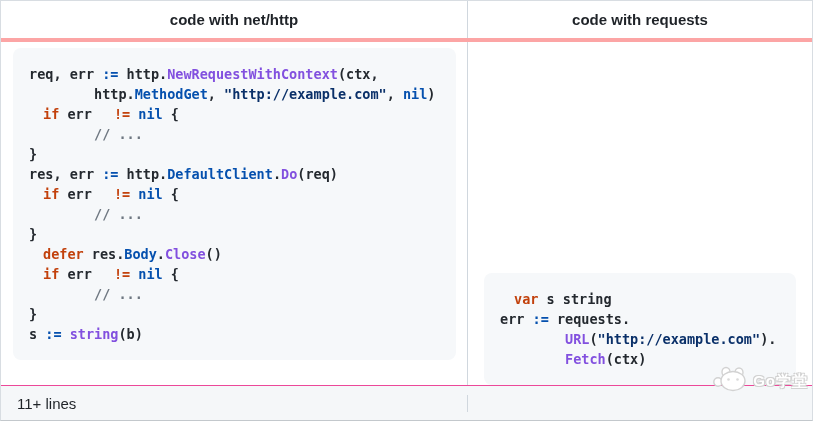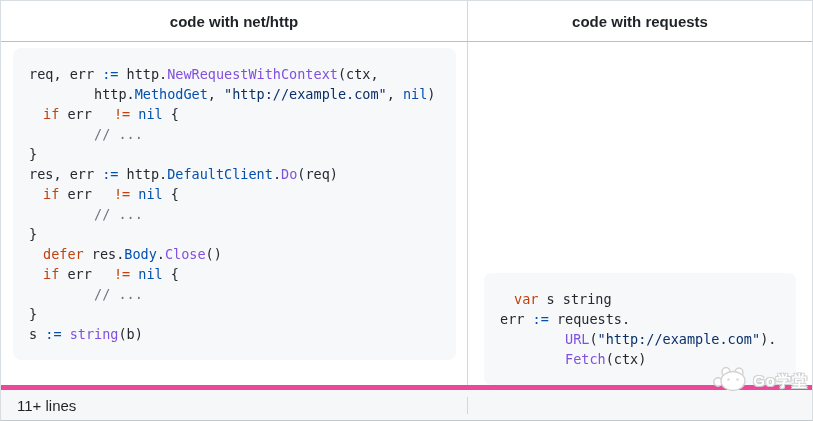--- a/index.html
+++ b/index.html
@@ -13,50 +13,51 @@
     width: 813px; height: 421px;
     border: 1px solid #d8dde2;
     border-bottom-color: #c3c8cc;
     display: flex; flex-direction: column;
   }
   .row { display: flex; }
   .col-left  { width: 467px; border-right: 1px solid #d0d7de; }
   .col-right { flex: 1; }
   .header-row {
     height: 41px;
-    border-bottom: 1px solid #fca5a5;
+    border-bottom: 4px solid #fca5a5;
     background: #ffffff;
   }
   .header-cell {
     display: flex; align-items: center; justify-content: center;
     font-size: 15px; font-weight: 700; color: #1f2328;
   }
   .body-row { height: 343px; background: #ffffff; }
   .body-cell-left  { padding: 6px 11px 0 12px; }
   .body-cell-right { padding: 0 16px; display: flex; flex-direction: column; justify-content: flex-end; }
   .code-block {
     background: #f6f8fa;
     border-radius: 8px;
     padding: 16px;
     font-family: "DejaVu Sans Mono", "Liberation Mono", monospace;
     font-size: 13.5px;
     line-height: 20px;
     color: #24292f;
+    font-weight: bold;
   }
   .code-line { white-space: pre; }
   .tok-p { color: #24292f; }
   .tok-k { color: #c2410c; margin-left: 14px; }
   .tok-o { color: #0550ae; }
   .tok-f { color: #8250df; }
   .tok-c { color: #0550ae; }
   .tok-s { color: #0a3069; }
   .tok-m { color: #6e7781; }
   .footer-row {
     height: 35px;
-    border-top: 5px solid #ec4899;
+    border-top: 1px solid #ec4899;
     background: #f5f7f9;
     align-items: center;
   }
   .footer-cell {
     display: flex; align-items: center;
     padding-left: 16px;
     font-size: 15px; color: #1f2328;
   }
   .watermark {
     position: absolute;

